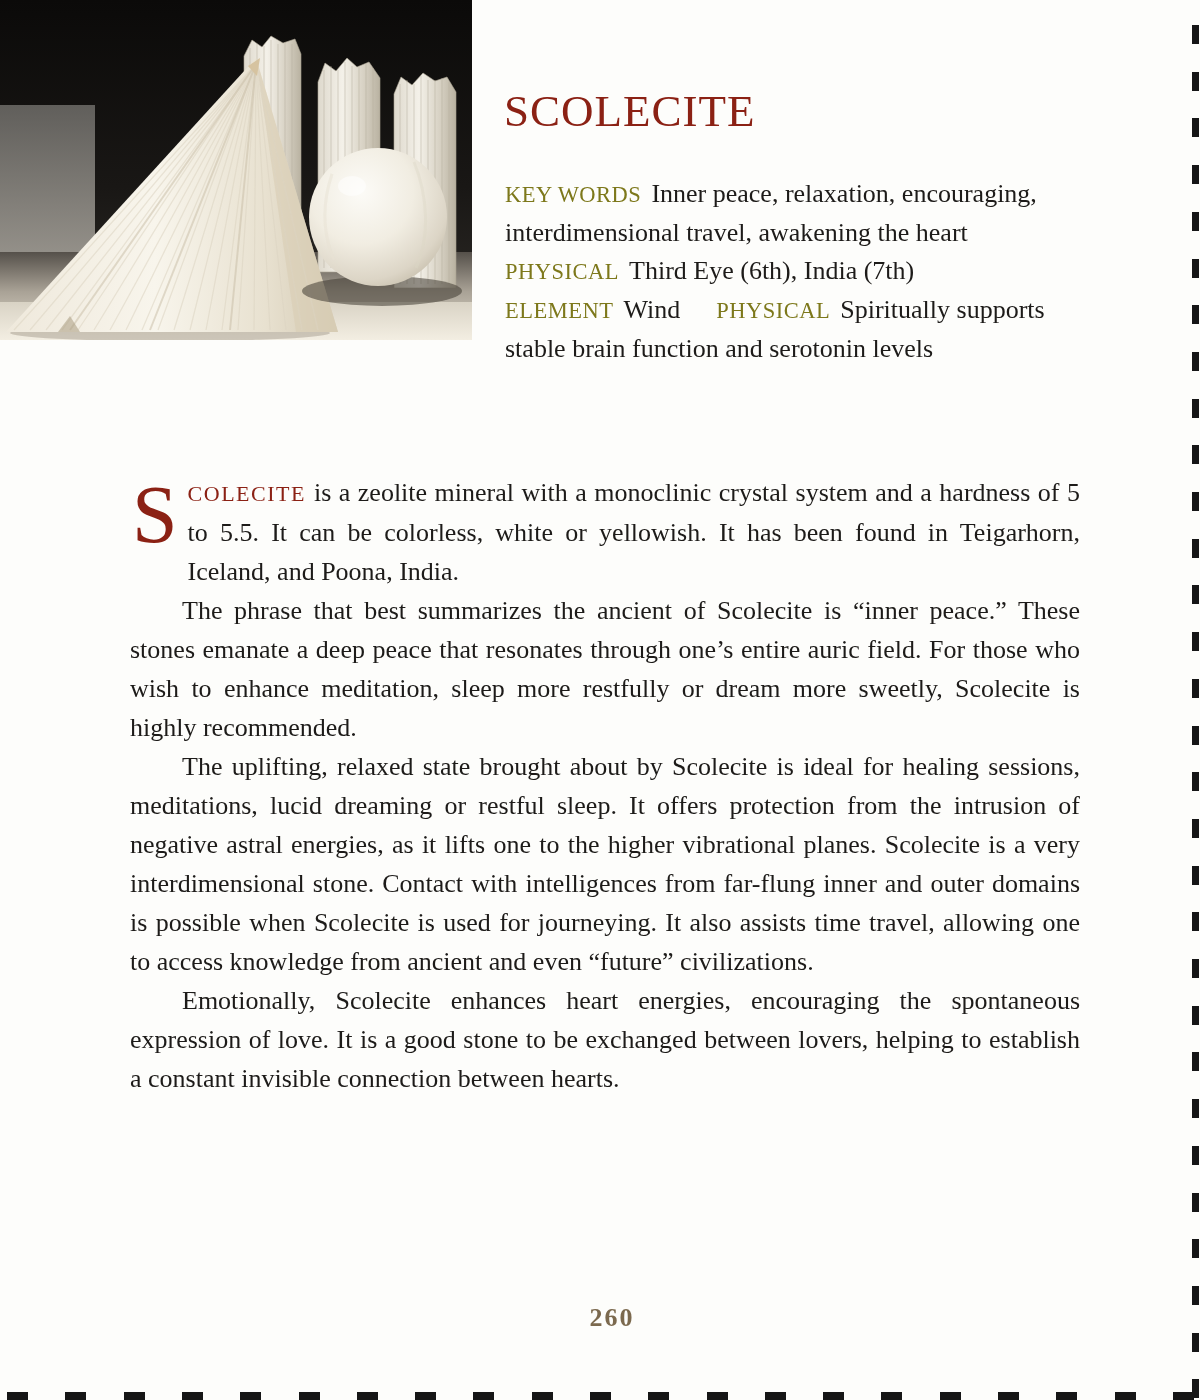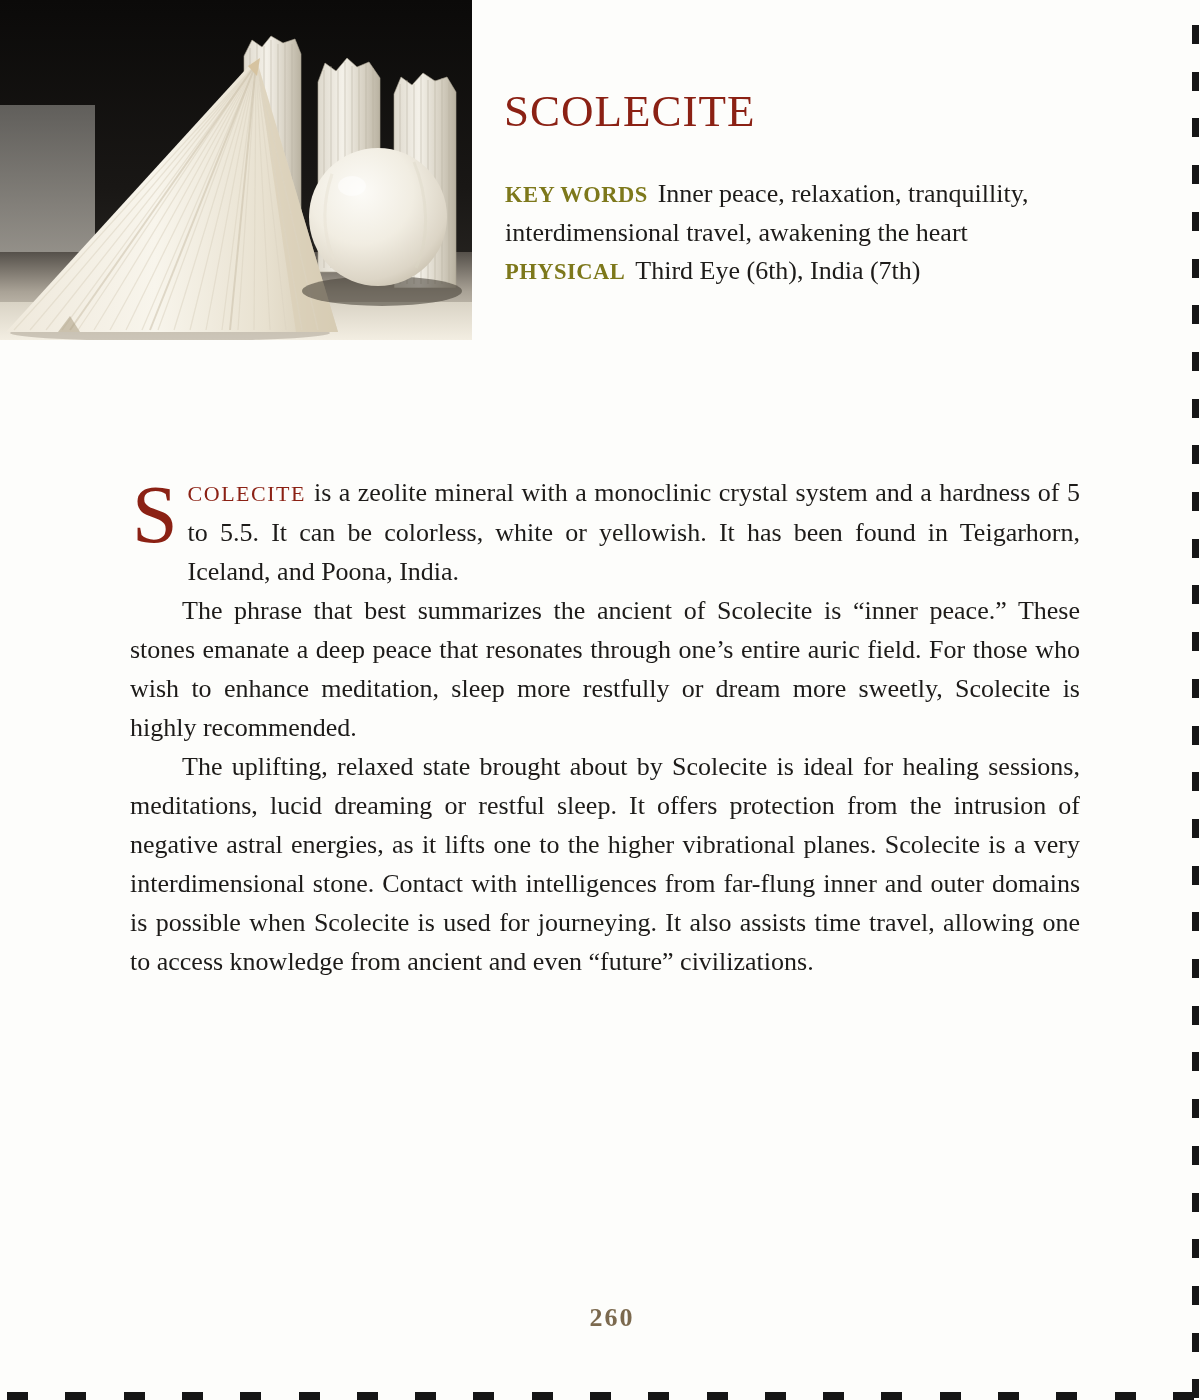--- a/index.html
+++ b/index.html
@@ -12,21 +12,21 @@
   }
   .photo{position:absolute;left:0;top:0;width:472px;height:340px;display:block}
   .title{
     position:absolute;left:503px;top:84px;margin:1px;
     font-size:45px;font-weight:400;letter-spacing:1px;
     color:var(--accent-red,#8b2114);
   }
   .props{position:absolute;left:505px;top:175px;width:578px;font-size:26px;line-height:38px;text-align:left}
   .prop{margin:0}
   .prop-label{
-    font-weight:bold;font-size:22.5px;letter-spacing:.5px;
+    font-weight:normal;font-size:22.5px;letter-spacing:.5px;
     color:var(--label-olive,#7d781b);margin-right:10px;
   }
   .gap{display:inline-block;width:36px}
   .fullprops{position:absolute;left:130px;top:364px;width:980px;font-size:26px;line-height:38px;white-space:nowrap}
   .article{
     position:absolute;left:130px;top:473px;width:950px;
     font-size:26px;line-height:39px;text-align:justify;
   }
   .article p{margin:0;text-indent:52px}
   .article p.first{text-indent:0}
@@ -170,36 +170,40 @@
     <path d="M332 174 C322 204 322 232 334 260" stroke="#e8e2d4" stroke-width="3" fill="none" opacity="0.5"></path>
     <path d="M414 162 C428 196 430 238 416 268" stroke="#ddd6c6" stroke-width="3" fill="none" opacity="0.4"></path>
     <ellipse cx="352" cy="186" rx="14" ry="10" fill="#ffffff" opacity="0.5"></ellipse>
   </g>
 </svg>
 
 <h1 class="title">SCOLECITE</h1>
 
 <div class="props">
   <div class="prop">
-    <span class="prop-label">KEY WORDS</span><span>Inner peace, relaxation, tranquillity, interdimensional travel, awakening the heart</span>
+    <span class="prop-label">KEY WORDS</span><span>Inner peace, relaxation, encouraging, interdimensional travel, awakening the heart</span>
   </div>
   <div class="prop">
     <span class="prop-label">PHYSICAL</span><span>Third Eye (6th), India (7th)</span>
+  </div>
+  <div class="prop">
+    <span class="prop-label">ELEMENT</span><span>Wind</span><span class="gap"></span><span class="prop-label">PHYSICAL</span><span>Spiritually supports stable brain function and serotonin levels</span>
   </div>
 </div>
 
 <div class="fullprops">
 </div>
 
 <div class="article">
   <p class="first">
     <span class="dropcap">S</span><span class="lead">COLECITE</span><span>is a zeolite mineral with a monoclinic crystal system and a hardness of 5 to 5.5. It can be colorless, white or yellowish. It has been found in Teigarhorn, Iceland, and Poona, India.</span>
   </p>
   <p><span>The phrase that best summarizes the ancient of Scolecite is “inner peace.” These stones emanate a deep peace that resonates through one’s entire auric field. For those who wish to enhance meditation, sleep more restfully or dream more sweetly, Scolecite is highly recommended.</span></p>
   <p><span>The uplifting, relaxed state brought about by Scolecite is ideal for healing sessions, meditations, lucid dreaming or restful sleep. It offers protection from the intrusion of negative astral energies, as it lifts one to the higher vibrational planes. Scolecite is a very interdimensional stone. Contact with intelligences from far-flung inner and outer domains is possible when Scolecite is used for journeying. It also assists time travel, allowing one to access knowledge from ancient and even “future” civilizations.</span></p>
+  <p><span>Emotionally, Scolecite enhances heart energies, encouraging the spontaneous expression of love. It is a good stone to be exchanged between lovers, helping to establish a constant invisible connection between hearts.</span></p>
 </div>
 
 <p class="pagenum">260</p>
 
 <div id="edge-marks">
     <div class="vmark" style="left: 1192px; top: 25px; width: 7px; height: 19px;"></div>
     <div class="vmark" style="left: 1192px; top: 72px; width: 7px; height: 19px;"></div>
     <div class="vmark" style="left: 1192px; top: 118px; width: 7px; height: 19px;"></div>
     <div class="vmark" style="left: 1192px; top: 165px; width: 7px; height: 19px;"></div>
     <div class="vmark" style="left: 1192px; top: 212px; width: 7px; height: 19px;"></div>

